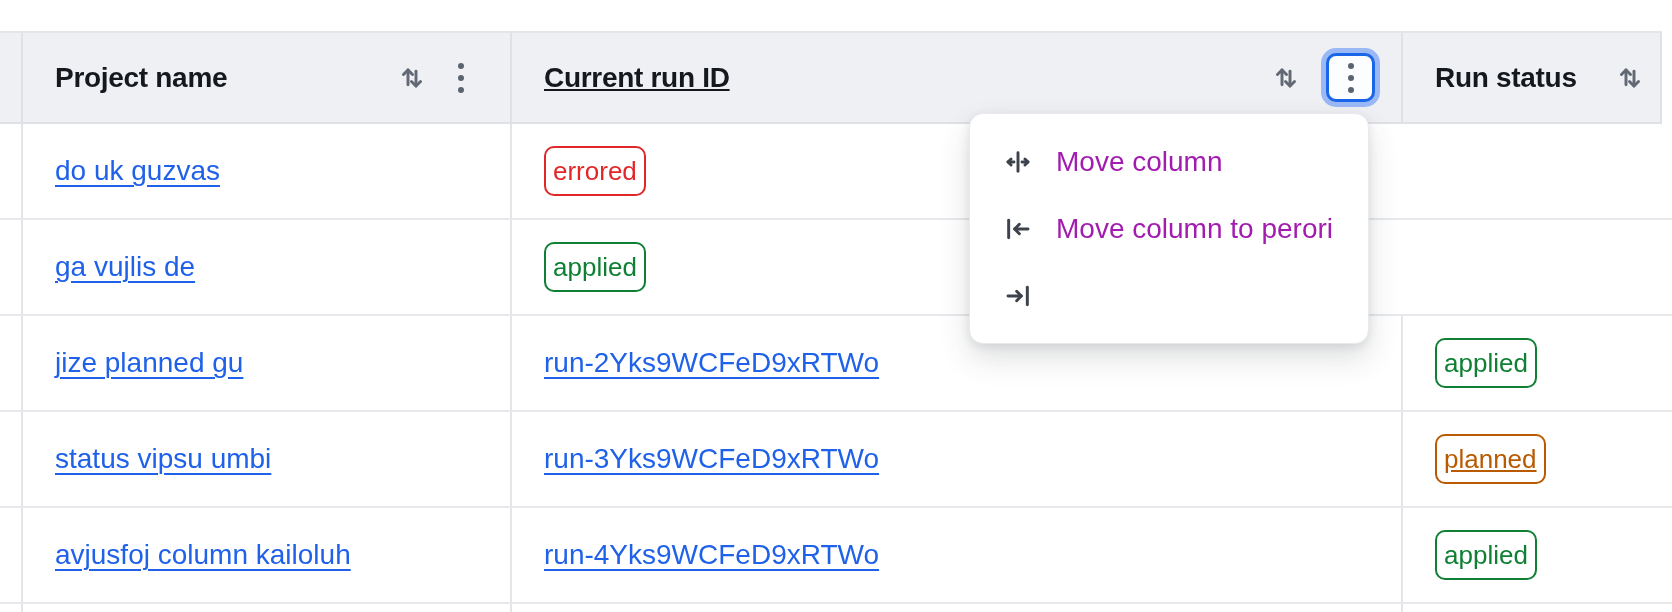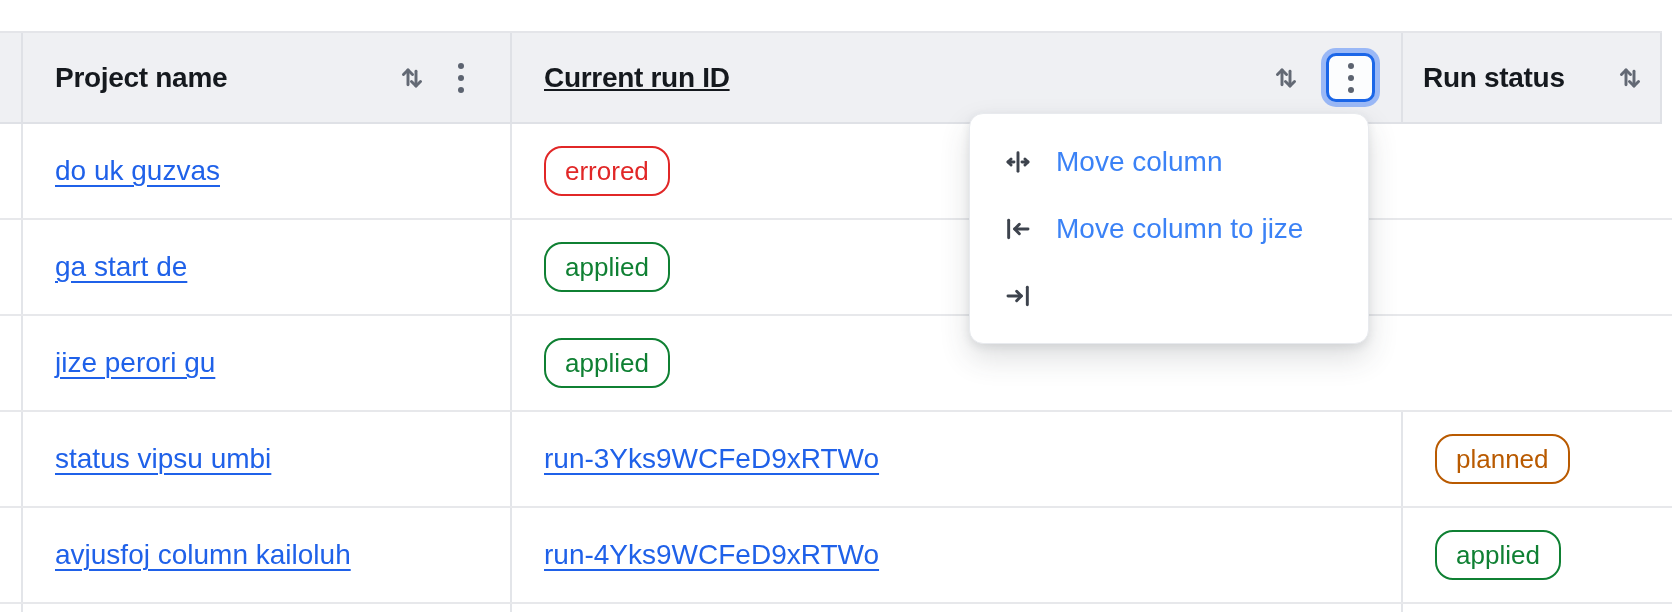--- a/index.html
+++ b/index.html
@@ -11,21 +11,21 @@
   .thead{
     position:absolute;left:0;top:31px;width:1662px;height:93px;
     background:var(--header-bg,#eff0f3);
     border-top:2px solid #e4e5e9;border-bottom:2px solid #dfe1e6;
     box-sizing:border-box;display:flex;z-index:2;
   }
   .gutter{width:23px;box-sizing:border-box;border-right:2px solid #dfe1e6;flex:none;}
   .hcell{display:flex;align-items:center;box-sizing:border-box;flex:none;}
   .hcell.project{width:489px;border-right:2px solid #dfe1e6;padding:0 46px 0 32px;}
   .hcell.runid{width:891px;border-right:2px solid #dfe1e6;padding:0 26px 0 32px;text-decoration:underline;}
-  .hcell.status{width:259px;border-right:2px solid #dfe1e6;padding:0 14px 0 20px;gap:15px;}
+  .hcell.status{width:259px;border-right:2px solid #dfe1e6;padding:0 14px 0 32px;gap:15px;}
   .hlabel{font-size:28px;font-weight:700;letter-spacing:-0.3px;white-space:nowrap;}
   .spacer{flex:1 1 auto;}
   .icon-btn{
     background:none;border:none;padding:0;margin:0;display:flex;align-items:center;
     justify-content:center;cursor:pointer;
   }
   .sort-icon svg{display:block;}
   .kebab{display:flex;flex-direction:column;gap:6px;align-items:center;}
   .kebab i{width:6px;height:6px;border-radius:50%;background:#5c6370;display:block;}
   .proj-kebab{margin-left:30px;}
@@ -44,38 +44,38 @@
   .trow .gutter{border-right:2px solid #e3e5e9;}
   .tcell{display:flex;align-items:center;box-sizing:border-box;flex:none;}
   .tcell.project{width:489px;border-right:2px solid #e3e5e9;padding:0 28px 0 32px;}
   .tcell.runid{width:891px;border-right:2px solid #e3e5e9;padding:0 20px 0 32px;}
   .tcell.status{width:259px;padding:0 14px 0 32px;}
   .cell-link{
     color:var(--link,#1f61e9);text-decoration:underline;text-underline-offset:5px;
     text-decoration-thickness:2px;font-size:28px;white-space:nowrap;cursor:pointer;
   }
   .badge{
-    display:inline-flex;align-items:center;height:46px;padding:0 19px;
-    border:2px solid currentColor;border-radius:18px;font-size:26px;line-height:1;
+    display:inline-flex;align-items:center;height:46px;padding:0 7px;
+    border:2px solid currentColor;border-radius:10px;font-size:26px;line-height:1;
     background:#fff;white-space:nowrap;
   }
   .badge-critical{color:var(--status-critical,#e12727);}
   .badge-success{color:var(--status-success,#0f8033);}
-  .badge-warning{color:var(--status-warning,#b95a00);}
+  .badge-warning{color:var(--status-warning,#b95a00);text-decoration:underline;}
   .partial-row{height:8px;border-bottom:none;}
   
   .menu{
     position:absolute;left:969px;top:113px;width:400px;box-sizing:border-box;
     background:#ffffff;border:1px solid #e8eaee;border-radius:14px;
     box-shadow:0 3px 8px rgba(50,55,65,0.10),0 14px 30px rgba(50,55,65,0.16);
     padding:14px 0;z-index:5;
   }
   .menu-item{
     height:67px;display:flex;align-items:center;gap:22px;padding:0 24px 0 32px;
-    font-size:28px;color:#3b82f6;cursor:pointer;white-space:nowrap;
+    font-size:28px;color:#a21caf;cursor:pointer;white-space:nowrap;
   }
   .menu-item svg{display:block;flex:none;}
   .stroke-ic{stroke:#3d434d;stroke-width:2.2;fill:none;stroke-linecap:round;stroke-linejoin:round;}
   .sort-stroke{stroke:#636974;stroke-width:2.2;fill:none;stroke-linecap:round;stroke-linejoin:round;}
 </style>
 </head>
 <body>
 
 <div class="canvas">
 
@@ -145,31 +145,34 @@
         <a class="cell-link">do uk guzvas</a>
       </div>
       <div class="tcell status">
         <span class="badge badge-critical">errored</span>
       </div>
     </div>
 
     <div class="trow">
       <div class="gutter"></div>
       <div class="tcell project">
-        <a class="cell-link">ga start de</a>
+        <a class="cell-link">ga vujlis de</a>
       </div>
       <div class="tcell status">
         <span class="badge badge-success">applied</span>
       </div>
     </div>
 
     <div class="trow">
       <div class="gutter"></div>
       <div class="tcell project">
-        <a class="cell-link">jize perori gu</a>
+        <a class="cell-link">jize planned gu</a>
+      </div>
+      <div class="tcell runid">
+        <a class="cell-link">run-2Yks9WCFeD9xRTWo</a>
       </div>
       <div class="tcell status">
         <span class="badge badge-success">applied</span>
       </div>
     </div>
 
     <div class="trow">
       <div class="gutter"></div>
       <div class="tcell project">
         <a class="cell-link">status vipsu umbi</a>
@@ -227,21 +230,21 @@
     <div class="menu-item">
       <span>
         <svg width="32" height="32" viewBox="0 0 24 24">
             <g class="stroke-ic">
           <path d="M5 5.5 V18.5"></path>
           <path d="M19.5 12 H9.5"></path>
               <path d="M13 8.5 L9.5 12 L13 15.5"></path>
         </g>
           </svg>
       </span>
-      <span>Move column to jize</span>
+      <span>Move column to perori</span>
     </div>
     <div class="menu-item">
       <span>
         <svg width="32" height="32" viewBox="0 0 24 24">
             <g class="stroke-ic">
           <path d="M19 5.5 V18.5"></path>
           <path d="M4.5 12 H14.5"></path>
               <path d="M11 8.5 L14.5 12 L11 15.5"></path>
         </g>
           </svg>

